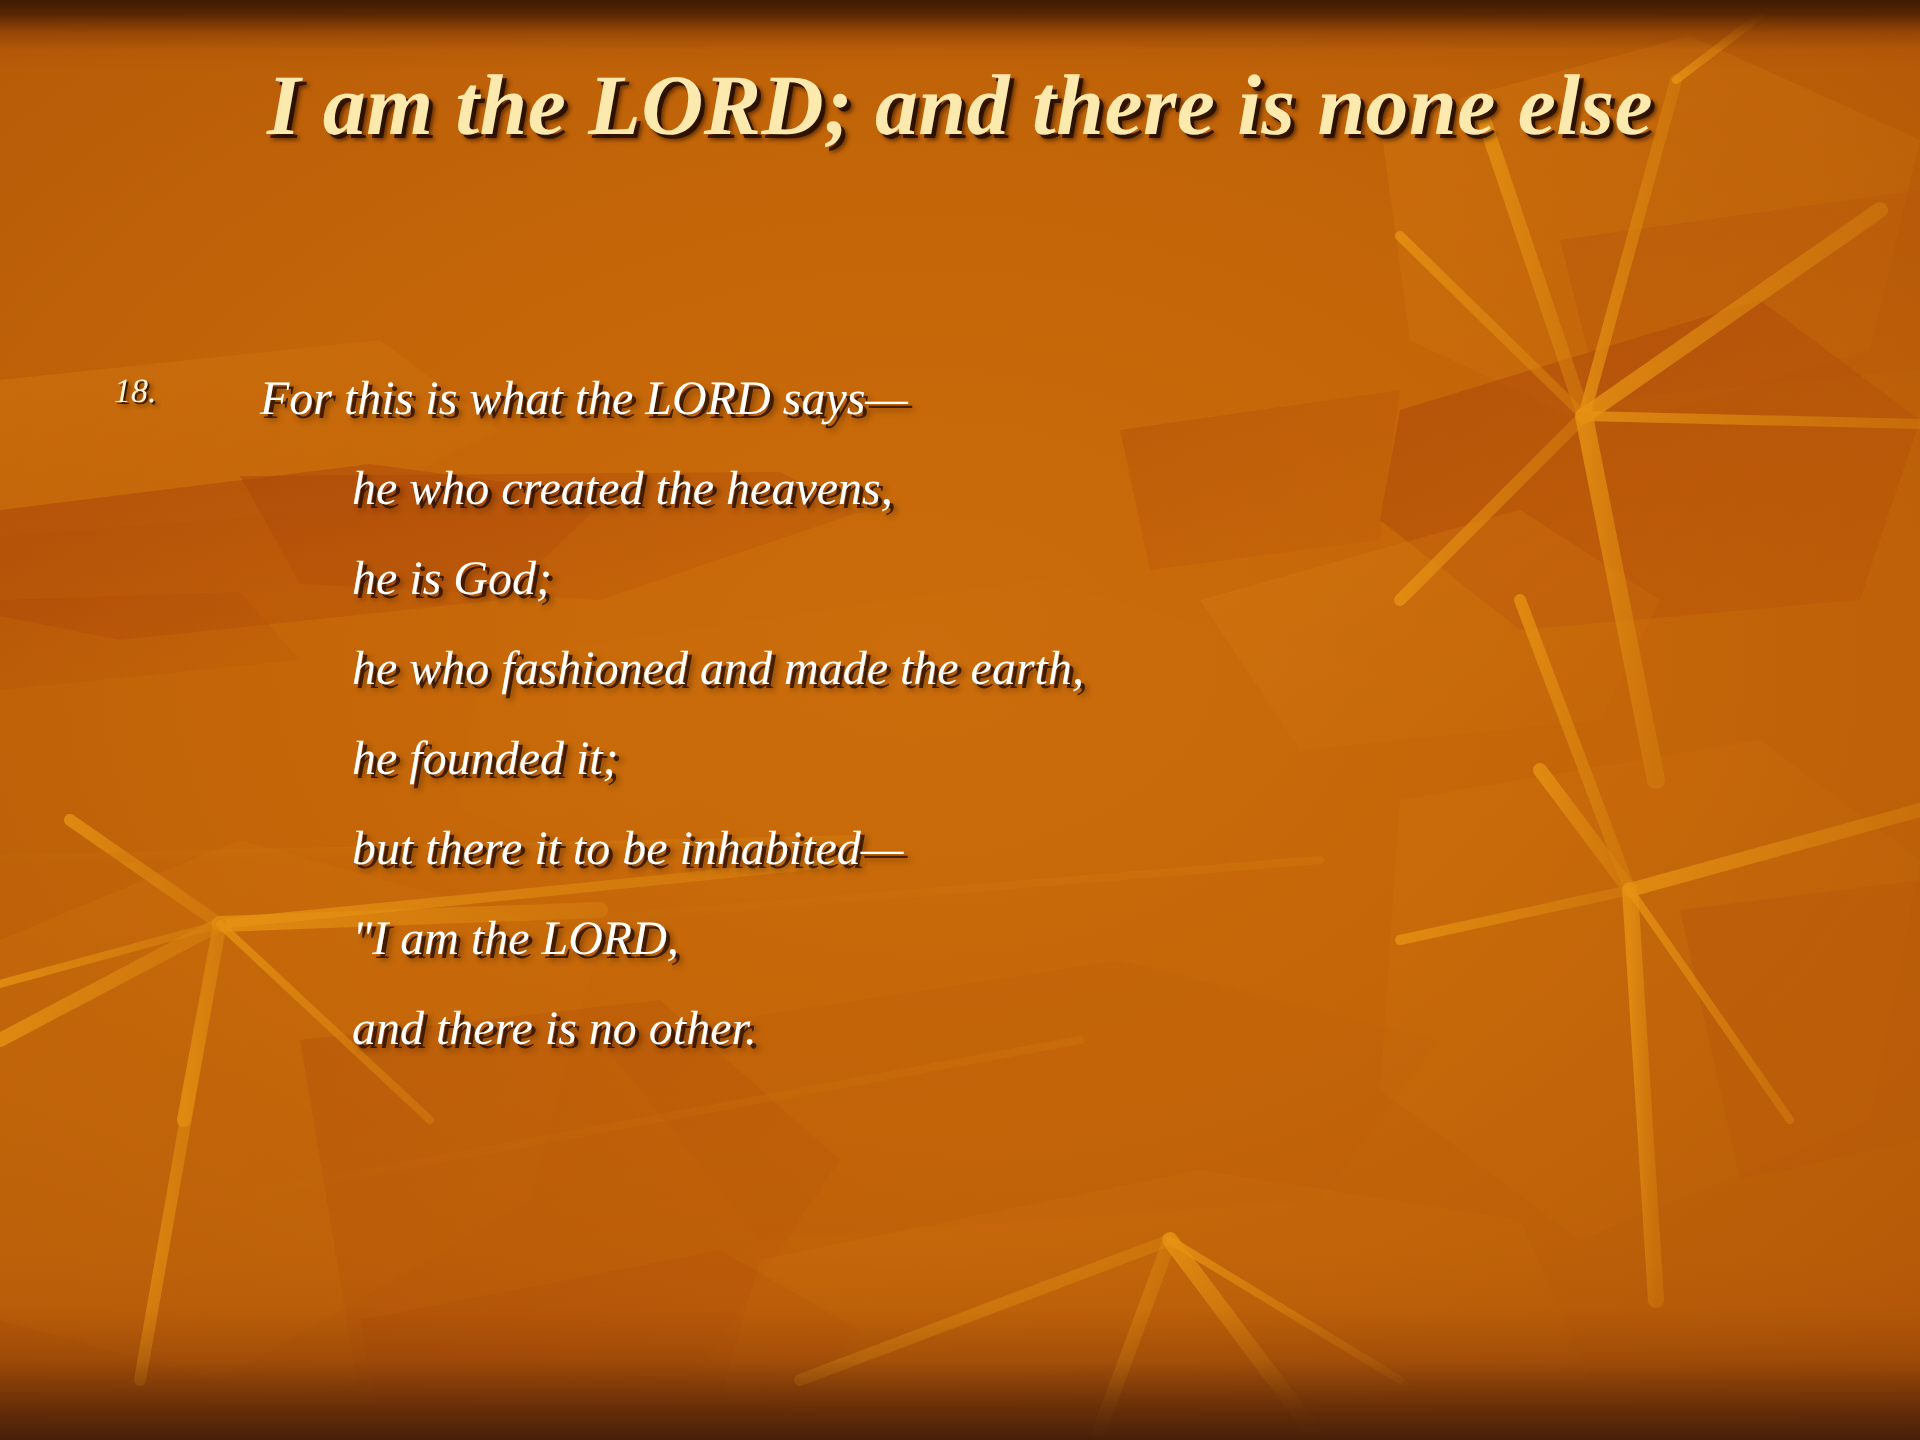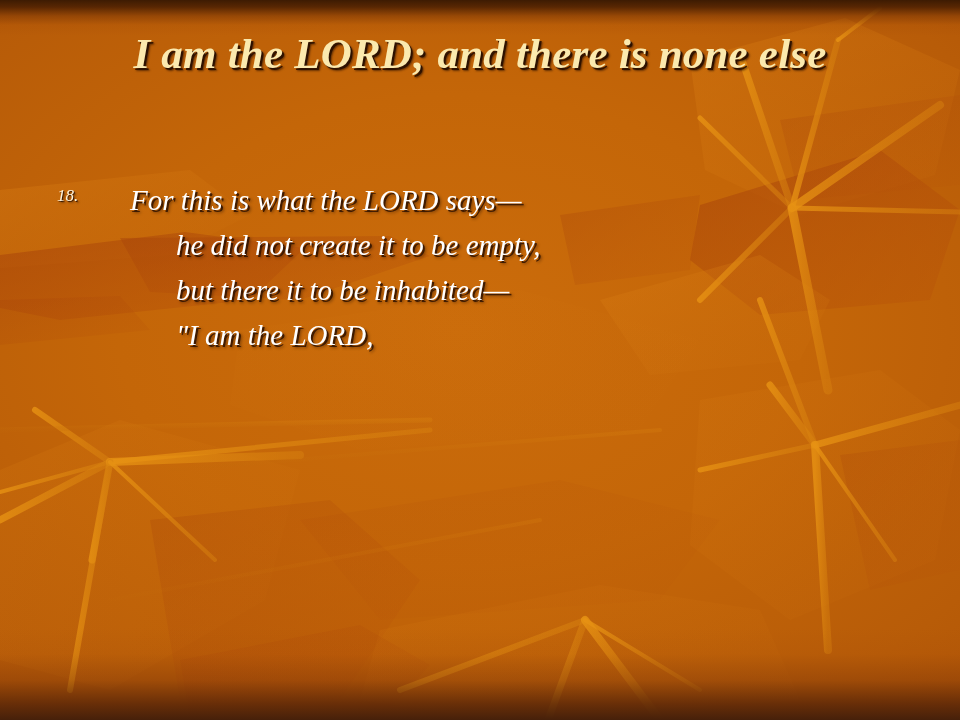--- a/index.html
+++ b/index.html
@@ -95,21 +95,21 @@
     top: 8px;
     font-size: 17px;
     color: #fdf4de;
     text-shadow:
        1px 1px 0 rgba(35,12,0,0.8),
        2px 2px 2px rgba(25,8,0,0.45);
   }
 
   .body-line {
     position: absolute;
-    font-size: 29px;
+    font-size: 24px;
     line-height: 45px;
     color: #ffffff;
     white-space: pre;
     text-shadow:
        2px 2px 0 rgba(40,14,0,0.80),
        3px 3px 3px rgba(25,8,0,0.45);
   }
 
   .body-line.lead   { left: 130px; }
   .body-line.indent { left: 176px; }
@@ -224,23 +224,35 @@
   <div id="title-block">
     <h1 id="slide-title">I am the LORD; and there is none else</h1>
   </div>
 
   <div id="body-block">
     <span id="verse-marker">18.</span>
   <div class="body-row">
         <span class="body-line lead">For this is what the LORD says—</span>
       </div>
       <div class="body-row">
-        <span class="body-line indent">he did not create it to be empty,</span>
+        <span class="body-line indent">he who created the heavens,</span>
+      </div>
+      <div class="body-row">
+        <span class="body-line indent">he is God;</span>
+      </div>
+      <div class="body-row">
+        <span class="body-line indent">he who fashioned and made the earth,</span>
+      </div>
+      <div class="body-row">
+        <span class="body-line indent">he founded it;</span>
       </div>
       <div class="body-row">
         <span class="body-line indent">but there it to be inhabited—</span>
       </div>
       <div class="body-row">
         <span class="body-line indent">"I am the LORD,</span>
       </div>
+      <div class="body-row">
+        <span class="body-line indent">and there is no other.</span>
+      </div>
     </div>
 
 </div>
 
 </body></html>

